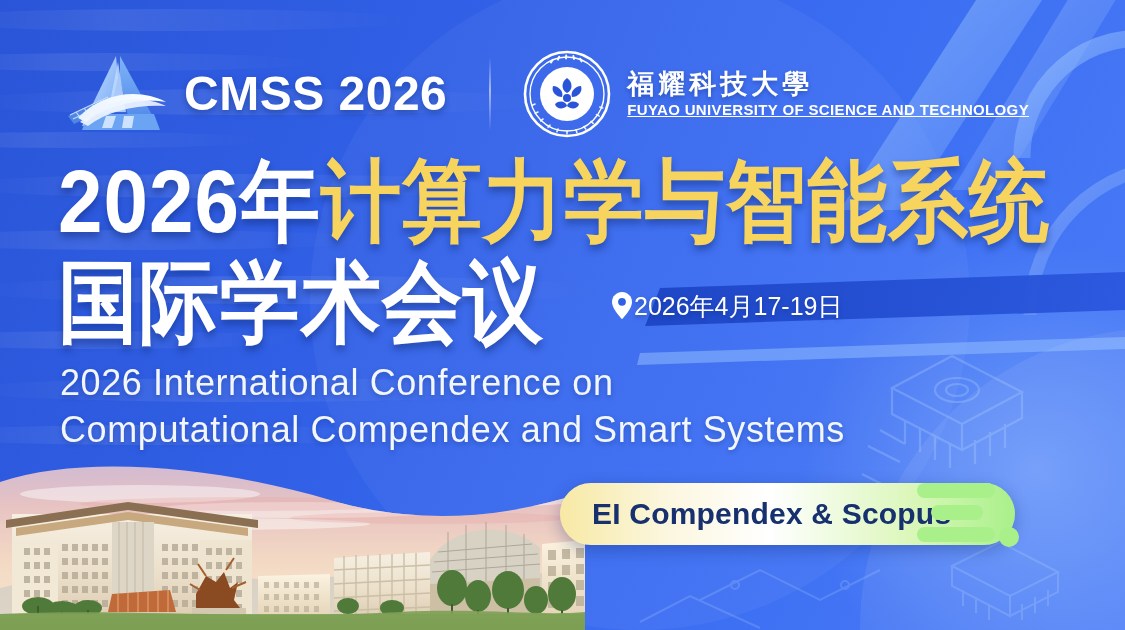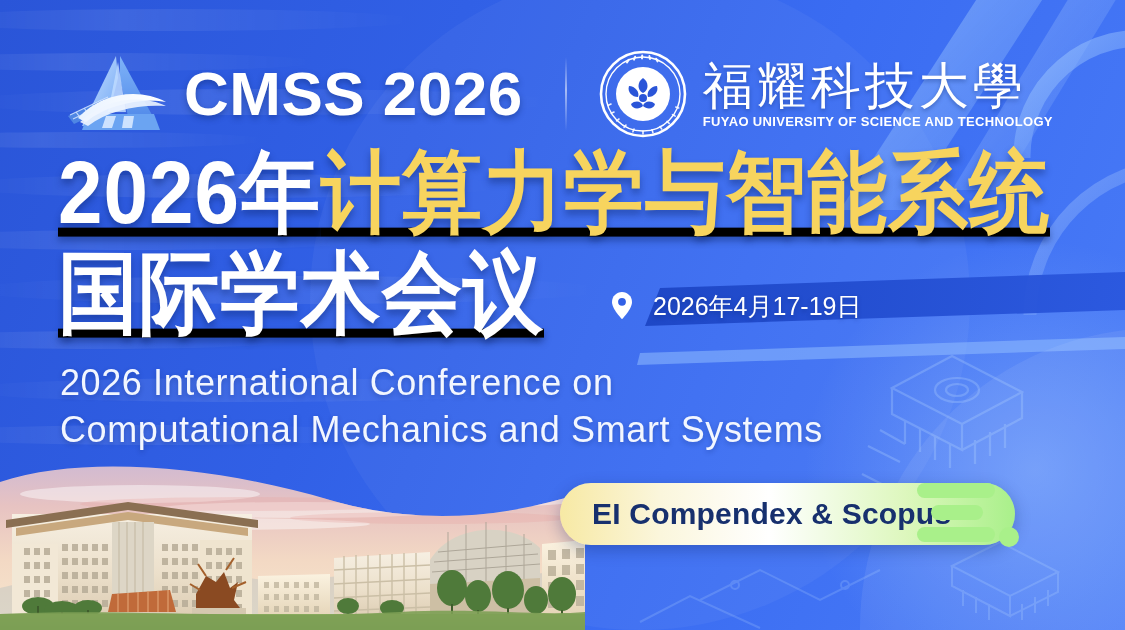--- a/index.html
+++ b/index.html
@@ -17,58 +17,58 @@
   .bg-layer{position:absolute;inset:0;pointer-events:none;}
   .bg-svg{position:absolute;inset:0;width:100%;height:100%;display:block;}
 
   
   .streaks{position:absolute;left:-40px;top:-10px;width:720px;height:470px;opacity:.55;}
 
   
   .header{position:absolute;left:62px;top:48px;display:flex;align-items:center;gap:0;z-index:6;}
   .cmss-logo{width:116px;height:92px;flex:none;margin-right:6px;}
   .cmss-word{
-    font-size:62px;font-weight:700;color:#ffffff;letter-spacing:.5px;
+    font-size:48px;font-weight:700;color:#ffffff;letter-spacing:.5px;
     line-height:1;white-space:nowrap;
     text-shadow:0 3px 6px rgba(13,40,110,.45);
   }
   .divider{
     width:2px;height:74px;margin:0 30px 0 42px;
     background:linear-gradient(180deg,rgba(255,255,255,0) 0%,rgba(255,255,255,.55) 45%,rgba(255,255,255,0) 100%);
   }
   .uni{display:flex;align-items:center;gap:14px;}
   .uni-seal{width:92px;height:92px;flex:none;}
   .uni-names{display:flex;flex-direction:column;gap:4px;}
   .uni-cn{
     font-family:"Liberation Serif","DejaVu Serif",serif;
-    font-size:50px;font-weight:400;color:#fff;letter-spacing:4px;
+    font-size:27px;font-weight:700;color:#fff;letter-spacing:4px;
     line-height:1;white-space:nowrap;
     text-shadow:0 2px 4px rgba(13,40,110,.4);
   }
   .uni-en{
-    font-size:13px;font-weight:700;color:#fff;letter-spacing:.35px;
-    white-space:nowrap;line-height:1;
-  }
-
-  
-  .title-block{position:absolute;left:58px;top:147px;z-index:6;text-decoration:underline;}
+    font-size:15px;font-weight:700;color:#fff;letter-spacing:.35px;
+    white-space:nowrap;line-height:1;text-decoration:underline;
+  }
+
+  
+  .title-block{position:absolute;left:58px;top:156px;z-index:6;}
   .title-line{
     font-family:"Liberation Sans","DejaVu Sans",sans-serif;
     font-size:80px;font-weight:700;line-height:1.02;
     letter-spacing:1px;white-space:nowrap;
     transform:scaleY(1.12);transform-origin:left top;
   }
   .t-white{color:#ffffff;text-shadow:0 4px 7px rgba(10,34,100,.42);}
   .t-gold{color:#f7d45e;text-shadow:0 4px 7px rgba(10,34,100,.42);}
   .title-line.l2{margin-top:19px;}
 
   
   .meta{
     position:absolute;left:612px;top:290px;z-index:7;
-    display:flex;align-items:center;gap:21px;
+    display:flex;align-items:center;gap:2px;
     color:#ffffff;font-size:25px;font-weight:400;white-space:nowrap;
     text-shadow:0 2px 4px rgba(10,34,100,.35);
   }
   .pin-icon{width:20px;height:27px;flex:none;margin-bottom:2px;}
   .meta-gap{display:inline-block;width:26px;}
 
   
   .subtitle{
     position:absolute;left:60px;top:360px;z-index:6;
     color:#f2f6ff;font-size:36px;font-weight:400;
@@ -526,21 +526,21 @@
     <svg class="pin-icon" viewBox="0 0 20 27">
       <path d="M10 0 C4.5 0 0 4.4 0 9.9 C0 17.2 10 27 10 27 C10 27 20 17.2 20 9.9 C20 4.4 15.5 0 10 0 Z" fill="#ffffff"></path>
       <circle cx="10" cy="9.8" r="3.9" fill="#3160e6"></circle>
     </svg>
     <span>2026年4月17-19日</span>
     <span class="meta-gap"></span>
   </div>
 
   <div class="subtitle">
     <div>2026 International Conference on</div>
-    <div>Computational Mechanics and Smart Systems</div>
+    <div>Computational Compendex and Smart Systems</div>
   </div>
 
   <div class="badge">
     <span class="badge-text">EI Compendex &amp; Scopus</span>
     <svg class="badge-e" viewBox="0 0 112 68">
       <g fill="#a9f08a">
         <rect x="0" y="2" width="78" height="15" rx="7.5"></rect>
         <rect x="14" y="24" width="52" height="15" rx="7.5"></rect>
         <rect x="0" y="46" width="78" height="15" rx="7.5"></rect>
         <circle cx="92" cy="56" r="10"></circle>

